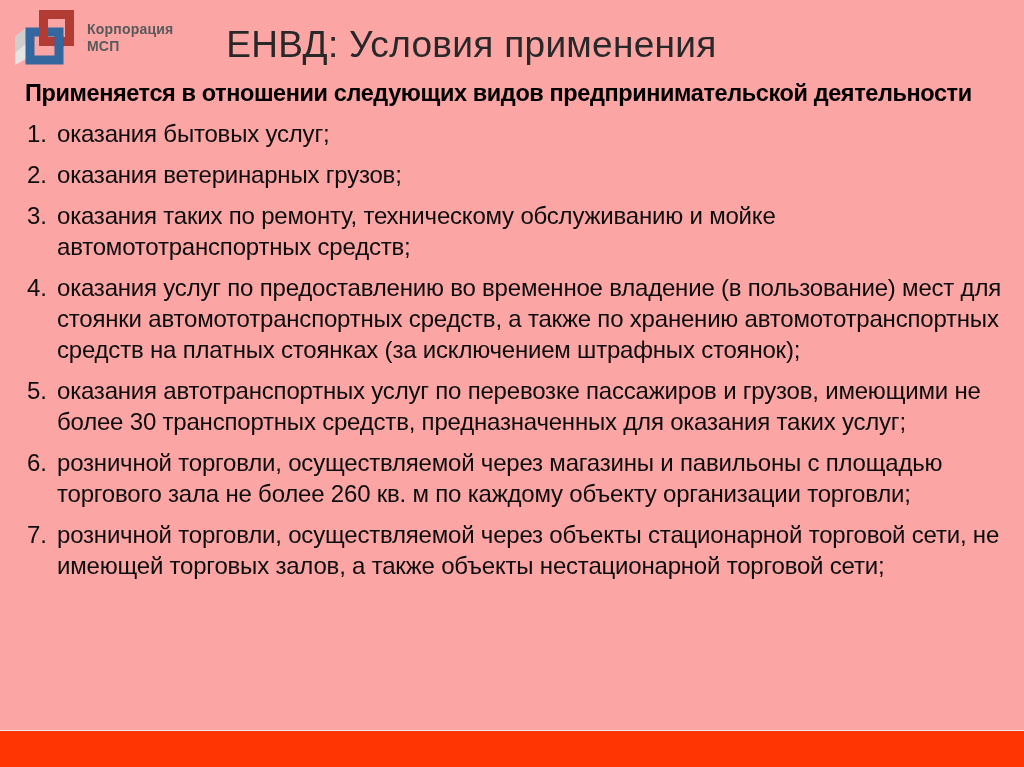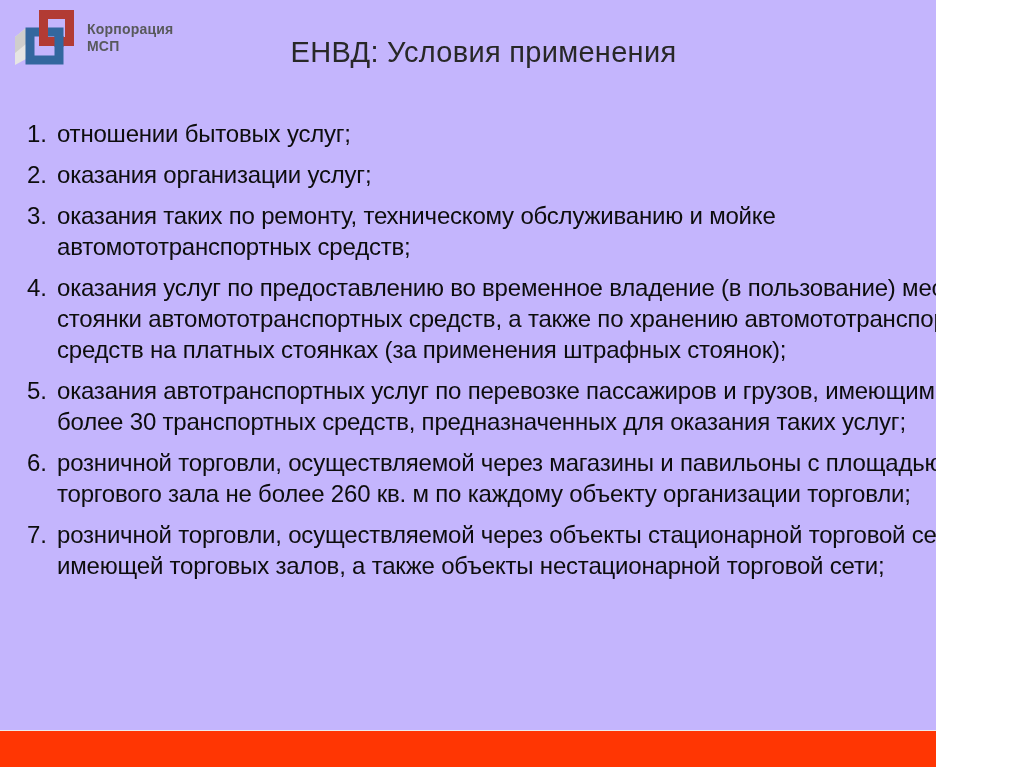--- a/index.html
+++ b/index.html
@@ -1,20 +1,20 @@
 <!DOCTYPE html>
 <html lang="ru" style="--footer-bar: #FF3603; --logo-red: #B23B34; --logo-blue: #33679E; --logo-shadow: #CFCECC; --logo-text: #58595B; --title-text: #282828; --body-text: #0D0D0D;"><head>
 <meta charset="utf-8">
 <style>
   html, body { margin: 0; padding: 0; background: #fff; }
   .slide {
     position: relative;
-    width: 936px;
+    width: 1024px;
     height: 767px;
-    background: #c4b5fd;
+    background: #fca5a5;
     overflow: hidden;
     font-family: "Liberation Sans", "DejaVu Sans", sans-serif;
     color: var(--body-text, #0d0d0d);
   }
 
   
   .logo {
     position: absolute;
     left: 14px;
     top: 8px;
@@ -36,23 +36,23 @@
     letter-spacing: 0.2px;
     margin-top: 2px;
   }
 
   
   .title {
     position: absolute;
     left: 0;
     top: 24px;
     width: 943px; 
-    margin: 12px;
+    margin: 0;
     text-align: center;
-    font-size: 29px;
+    font-size: 37px;
     font-weight: 400;
     letter-spacing: 0.3px;
     color: var(--title-text, #282828);
   }
 
   
   .heading {
     position: absolute;
     left: 25px;
     top: 80px;
@@ -117,41 +117,42 @@
       <rect class="logo-blue" x="40.5" y="28" width="9" height="11"></rect>
     </svg>
     <div class="logo-text">
       <div>Корпорация</div>
       <div>МСП</div>
     </div>
   </div>
 
   <h1 class="title">ЕНВД: Условия применения</h1>
 
+  <p class="heading">Применяется в отношении следующих видов предпринимательской деятельности</p>
 
   <ol class="items">
 
       <li>
         <span class="num">1.</span>
-        <span class="txt">отношении бытовых услуг;</span>
+        <span class="txt">оказания бытовых услуг;</span>
       </li>
 
       <li>
         <span class="num">2.</span>
-        <span class="txt">оказания организации услуг;</span>
+        <span class="txt">оказания ветеринарных грузов;</span>
       </li>
 
       <li>
         <span class="num">3.</span>
         <span class="txt">оказания таких по ремонту, техническому обслуживанию и мойке автомототранспортных средств;</span>
       </li>
 
       <li>
         <span class="num">4.</span>
-        <span class="txt">оказания услуг по предоставлению во временное владение (в пользование) мест для стоянки автомототранспортных средств, а также по хранению автомототранспортных средств на платных стоянках (за применения штрафных стоянок);</span>
+        <span class="txt">оказания услуг по предоставлению во временное владение (в пользование) мест для стоянки автомототранспортных средств, а также по хранению автомототранспортных средств на платных стоянках (за исключением штрафных стоянок);</span>
       </li>
 
       <li>
         <span class="num">5.</span>
         <span class="txt">оказания автотранспортных услуг по перевозке пассажиров и грузов, имеющими не более 30 транспортных средств, предназначенных для оказания таких услуг;</span>
       </li>
 
       <li>
         <span class="num">6.</span>
         <span class="txt">розничной торговли, осуществляемой через магазины и павильоны с площадью торгового зала не более 260 кв. м по каждому объекту организации торговли;</span>

